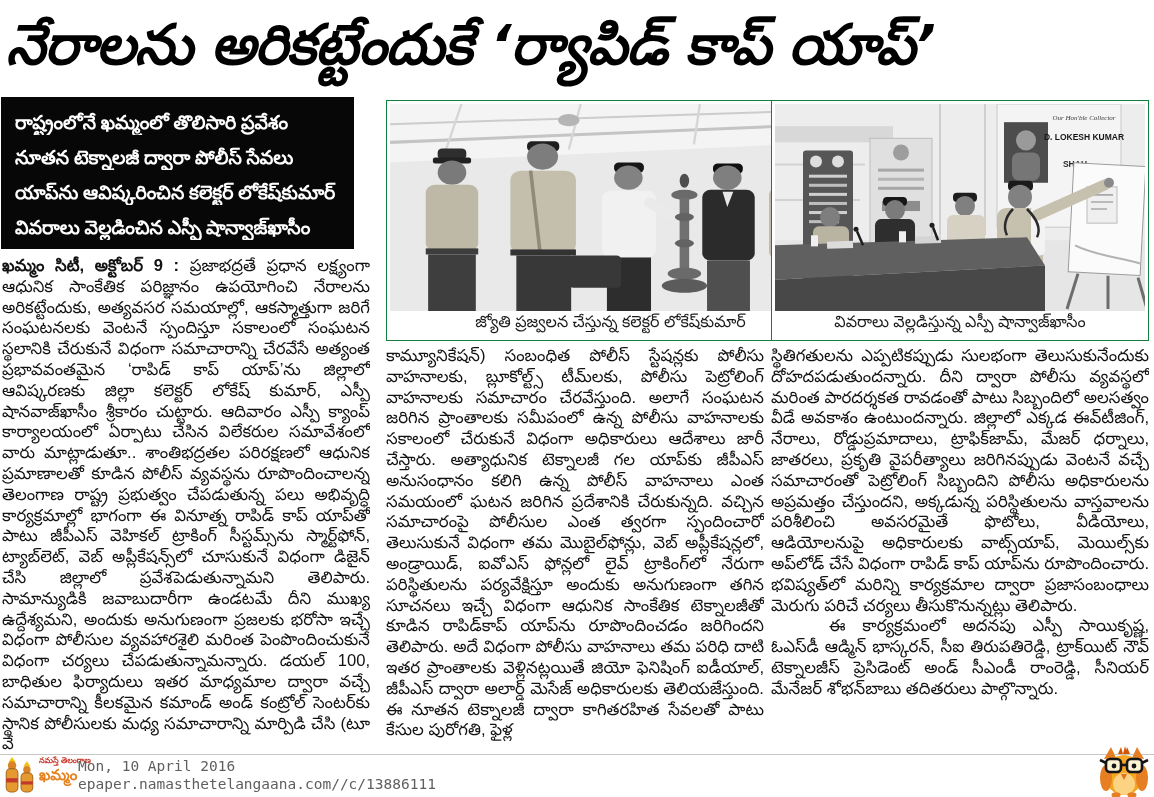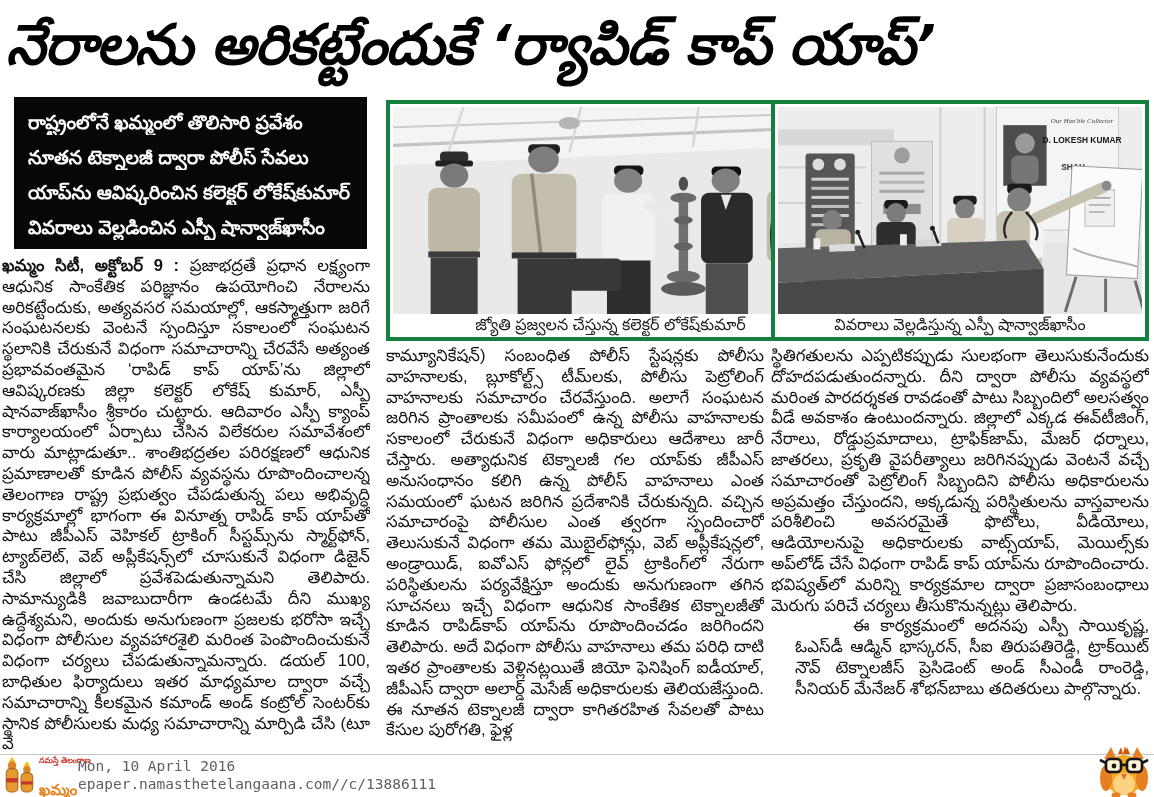--- a/index.html
+++ b/index.html
@@ -10,53 +10,53 @@
   
   .headline {
     position:absolute; left:6px; top:0px; width:1146px; height:92px;
     font-family:"DejaVu Sans", sans-serif;
     font-size:56px; font-weight:900; letter-spacing:-1px; color:#000;
     line-height:90px; white-space:nowrap; overflow:hidden;font-style:italic;
   }
 
   
   .highlight-box {
-    position:absolute; left:14px; top:97px; width:353px; height:152px;
-    background:#070707; color:#fff; padding:13px 10px 8px 14px;
+    position:absolute; left:1px; top:97px; width:353px; height:152px;
+    background:#070707; color:#fff; padding:13px 10px 8px 14px;font-family:Liberation Serif, serif;
   }
   .hl-line { font-size:19px; font-weight:600; line-height:25px; margin-bottom:10px;
              white-space:nowrap; overflow:hidden; }
 
   
   .photo-fig { position:absolute; top:100px; height:241px; background:#fff;
-               border:4px solid #15803d; padding:3px; }
+               border:1px solid #15803d; padding:3px; }
   .photo-fig.f1 { left:386px; width:449px; }
   .photo-fig.f2 { left:771px; width:378px; }
   .photo-fig svg { display:block; width:100%; height:207px; background:#ececec; }
   .photo-cap { height:26px; display:flex; align-items:center; justify-content:center;
                font-size:16px; color:#1c1c1c; white-space:nowrap; overflow:hidden; }
 
   
   .col { position:absolute; color:#121212; font-size:16.6px; line-height:20.8px;
          text-align:justify; overflow:hidden; }
   .col1 { left:2px;   top:256px; width:368px; height:499px; }
   .col2 { left:386px; top:346px; width:378px; height:409px; }
   .col3 { left:771px; top:346px; width:378px; height:409px; }
   .col p { text-align:justify; }
-  .col .indent { text-indent:58px;margin-left:24px; }
+  .col .indent { text-indent:58px; }
   .dateline { font-weight:bold; }
 
   
   .footer-rule { position:absolute; left:0; top:754px; width:1154px; height:1px;
                  background:#c6c6c6; }
   .footer-logo { position:absolute; left:4px; top:757px; width:120px; height:38px;
                  display:flex; align-items:flex-start; }
   .logo-text { margin-left:3px; line-height:1; }
   .logo-title { font-size:8px; font-weight:bold; color:#cc3a2f; white-space:nowrap; }
-  .logo-edition { font-size:15px; font-weight:bold; color:#e8821e; margin-top:17px; }
+  .logo-edition { font-size:15px; font-weight:bold; color:#e8821e; margin-top:2px; }
   .footer-meta { position:absolute; left:78px; top:757px;
                  font-family:"DejaVu Sans Mono", monospace;
                  font-size:14.5px; color:#5f5f5f; line-height:18px; white-space:nowrap; }
   .mascot { position:absolute; left:1096px; top:745px; width:56px; height:52px; }
 </style>
 </head>
 <body>
 
 <div class="page">
 

